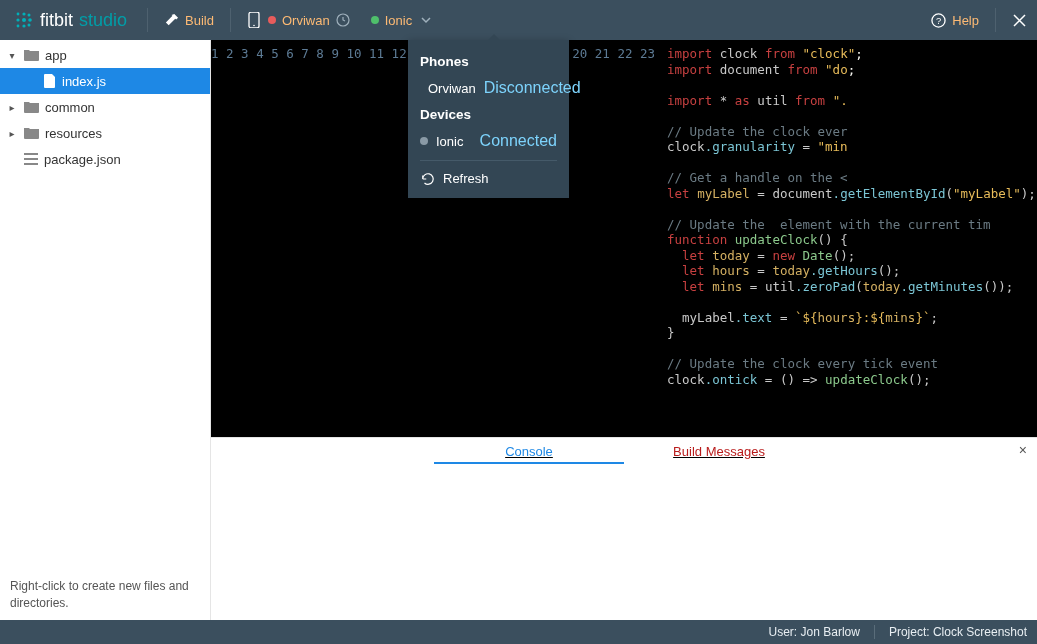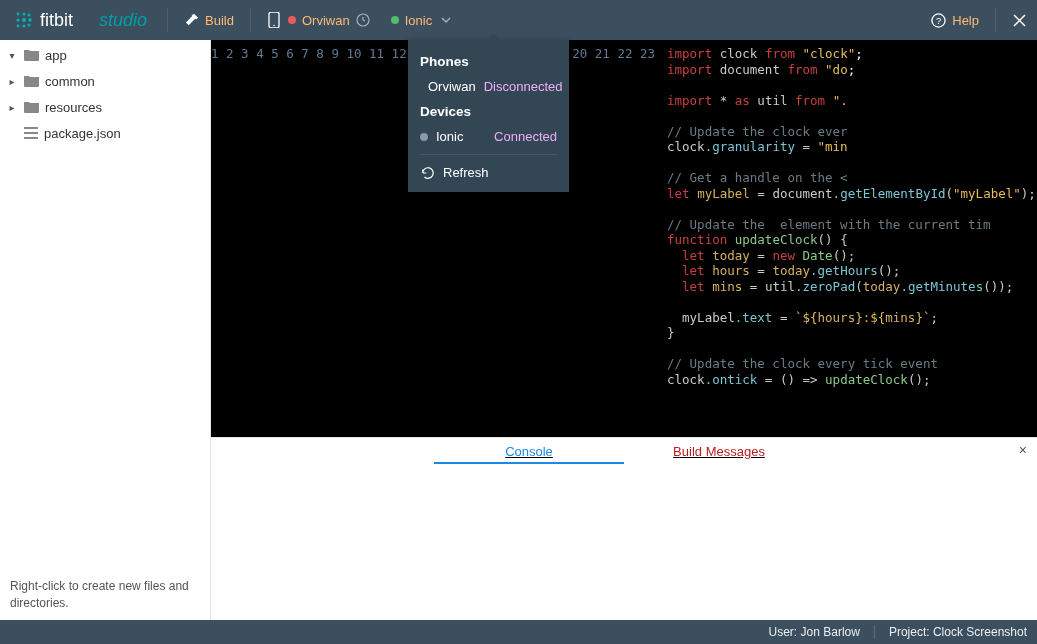--- a/index.html
+++ b/index.html
@@ -1,21 +1,21 @@
 <!DOCTYPE html>
 <html><head>
 <meta charset="utf-8">
 <style>
 * { margin: 0; padding: 0; box-sizing: border-box; }
 body { font-family: -apple-system, BlinkMacSystemFont, "Segoe UI", sans-serif; font-size: 13px; width: 1037px; height: 644px; overflow: hidden; display: flex; flex-direction: column; background: #fff; }
 .toolbar { background: #3b4f5e; height: 40px; display: flex; align-items: center; color: #fff; position: relative; }
 .logo { display: flex; align-items: center; padding: 0 14px 0 14px; gap: 6px; }
 .logo-icon { color: #00b0b9; font-size: 18px; display: flex; }
 .logo-text { font-size: 18px; font-weight: 400; text-align: right; }
-.logo-studio { color: #009ea8; margin-left: 20px; font-weight: 300; font-style: italic; }
+.logo-studio { color: #009ea8; margin-left: 0; font-weight: 300; }
 .divider { width: 1px; height: 24px; background: #4e616f; margin: 0 6px; }
 .tb-btn { display: flex; align-items: center; gap: 6px; padding: 0 10px; height: 40px; cursor: pointer; color: #fdba74; font-size: 13px; }
 .tb-icon { width: 15px; height: 15px; display: flex; align-items: center; justify-content: center; }
 .spacer { flex: 1; }
 .status-dot { width: 8px; height: 8px; border-radius: 50%; display: inline-block; }
 .dot-red { background: #e85c5c; }
 .dot-green { background: #4fbf6b; }
 .dot-gray { background: #8a9aa6; }
 .content { display: flex; flex: 1; min-height: 0; }
 .sidebar { width: 211px; background: #fff; border-right: 1px solid #e5e5e5; display: flex; flex-direction: column; }
@@ -44,21 +44,21 @@
 .tab-underline { position: absolute; bottom: 0; left: 223px; width: 190px; height: 2px; background: #1e88e5; }
 .tab-close { position: absolute; right: 10px; top: 4px; color: #555; cursor: pointer; font-size: 14px; }
 .console-body { height: 156px; background: #fff; }
 .statusbar { height: 24px; background: #3b4f5e; color: #e8eef2; display: flex; align-items: center; justify-content: flex-end; font-size: 12px; padding: 0 10px; gap: 14px; }
 .statusbar .sep { width: 1px; height: 14px; background: #5a6d7a; }
 .dropdown { position: absolute; top: 40px; left: 408px; width: 161px; background: #334654; color: #fff; font-size: 13px; box-shadow: 0 2px 8px rgba(0,0,0,0.3); z-index: 10; padding: 10px 0 6px; }
 .dropdown::before { content: ""; position: absolute; top: -6px; left: 80px; border-left: 6px solid transparent; border-right: 6px solid transparent; border-bottom: 6px solid #334654; }
 .dd-head { font-weight: 600; padding: 4px 12px; font-size: 13.5px; }
 .dd-row { display: flex; align-items: center; padding: 6px 12px; gap: 8px; cursor: pointer; }
 .dd-label { flex: 1; }
-.dd-status { color: #f0abfc; font-size: 13px; }
+.dd-status { color: #7dd3fc; font-size: 16px; }
 .dd-sep { height: 1px; background: #455a69; margin: 4px 12px; }
 svg { display: block; }
 </style>
 </head>
 <body>
 
 <div class="toolbar">
   <div class="logo">
     <span class="logo-icon">
       <svg width="20" height="20" viewBox="0 0 20 20">
@@ -161,20 +161,28 @@
   <div class="sidebar">
     <div class="tree">
       <div class="tree-item level0">
         <span class="chev">▾</span>
         <span>
             <svg width="15" height="12" viewBox="0 0 15 12">
               <path fill="#888" d="M0 1h5l1 1h9v9a1 1 0 0 1-1 1H1a1 1 0 0 1-1-1z"></path>
             </svg>
           </span>
         <span>app</span>
+      </div>
+      <div class="tree-item child active">
+        <span>
+            <svg width="12" height="14" viewBox="0 0 12 14">
+              <path fill="#fff" d="M1 0h7l3 3v10a1 1 0 0 1-1 1H1a1 1 0 0 1-1-1V1a1 1 0 0 1 1-1z"></path>
+            </svg>
+          </span>
+        <span>index.js</span>
       </div>
       <div class="tree-item level0">
         <span class="chev">▸</span>
         <span>
             <svg width="15" height="12" viewBox="0 0 15 12">
               <path fill="#888" d="M0 1h5l1 1h9v9a1 1 0 0 1-1 1H1a1 1 0 0 1-1-1z"></path>
             </svg>
           </span>
         <span>common</span>
       </div>

